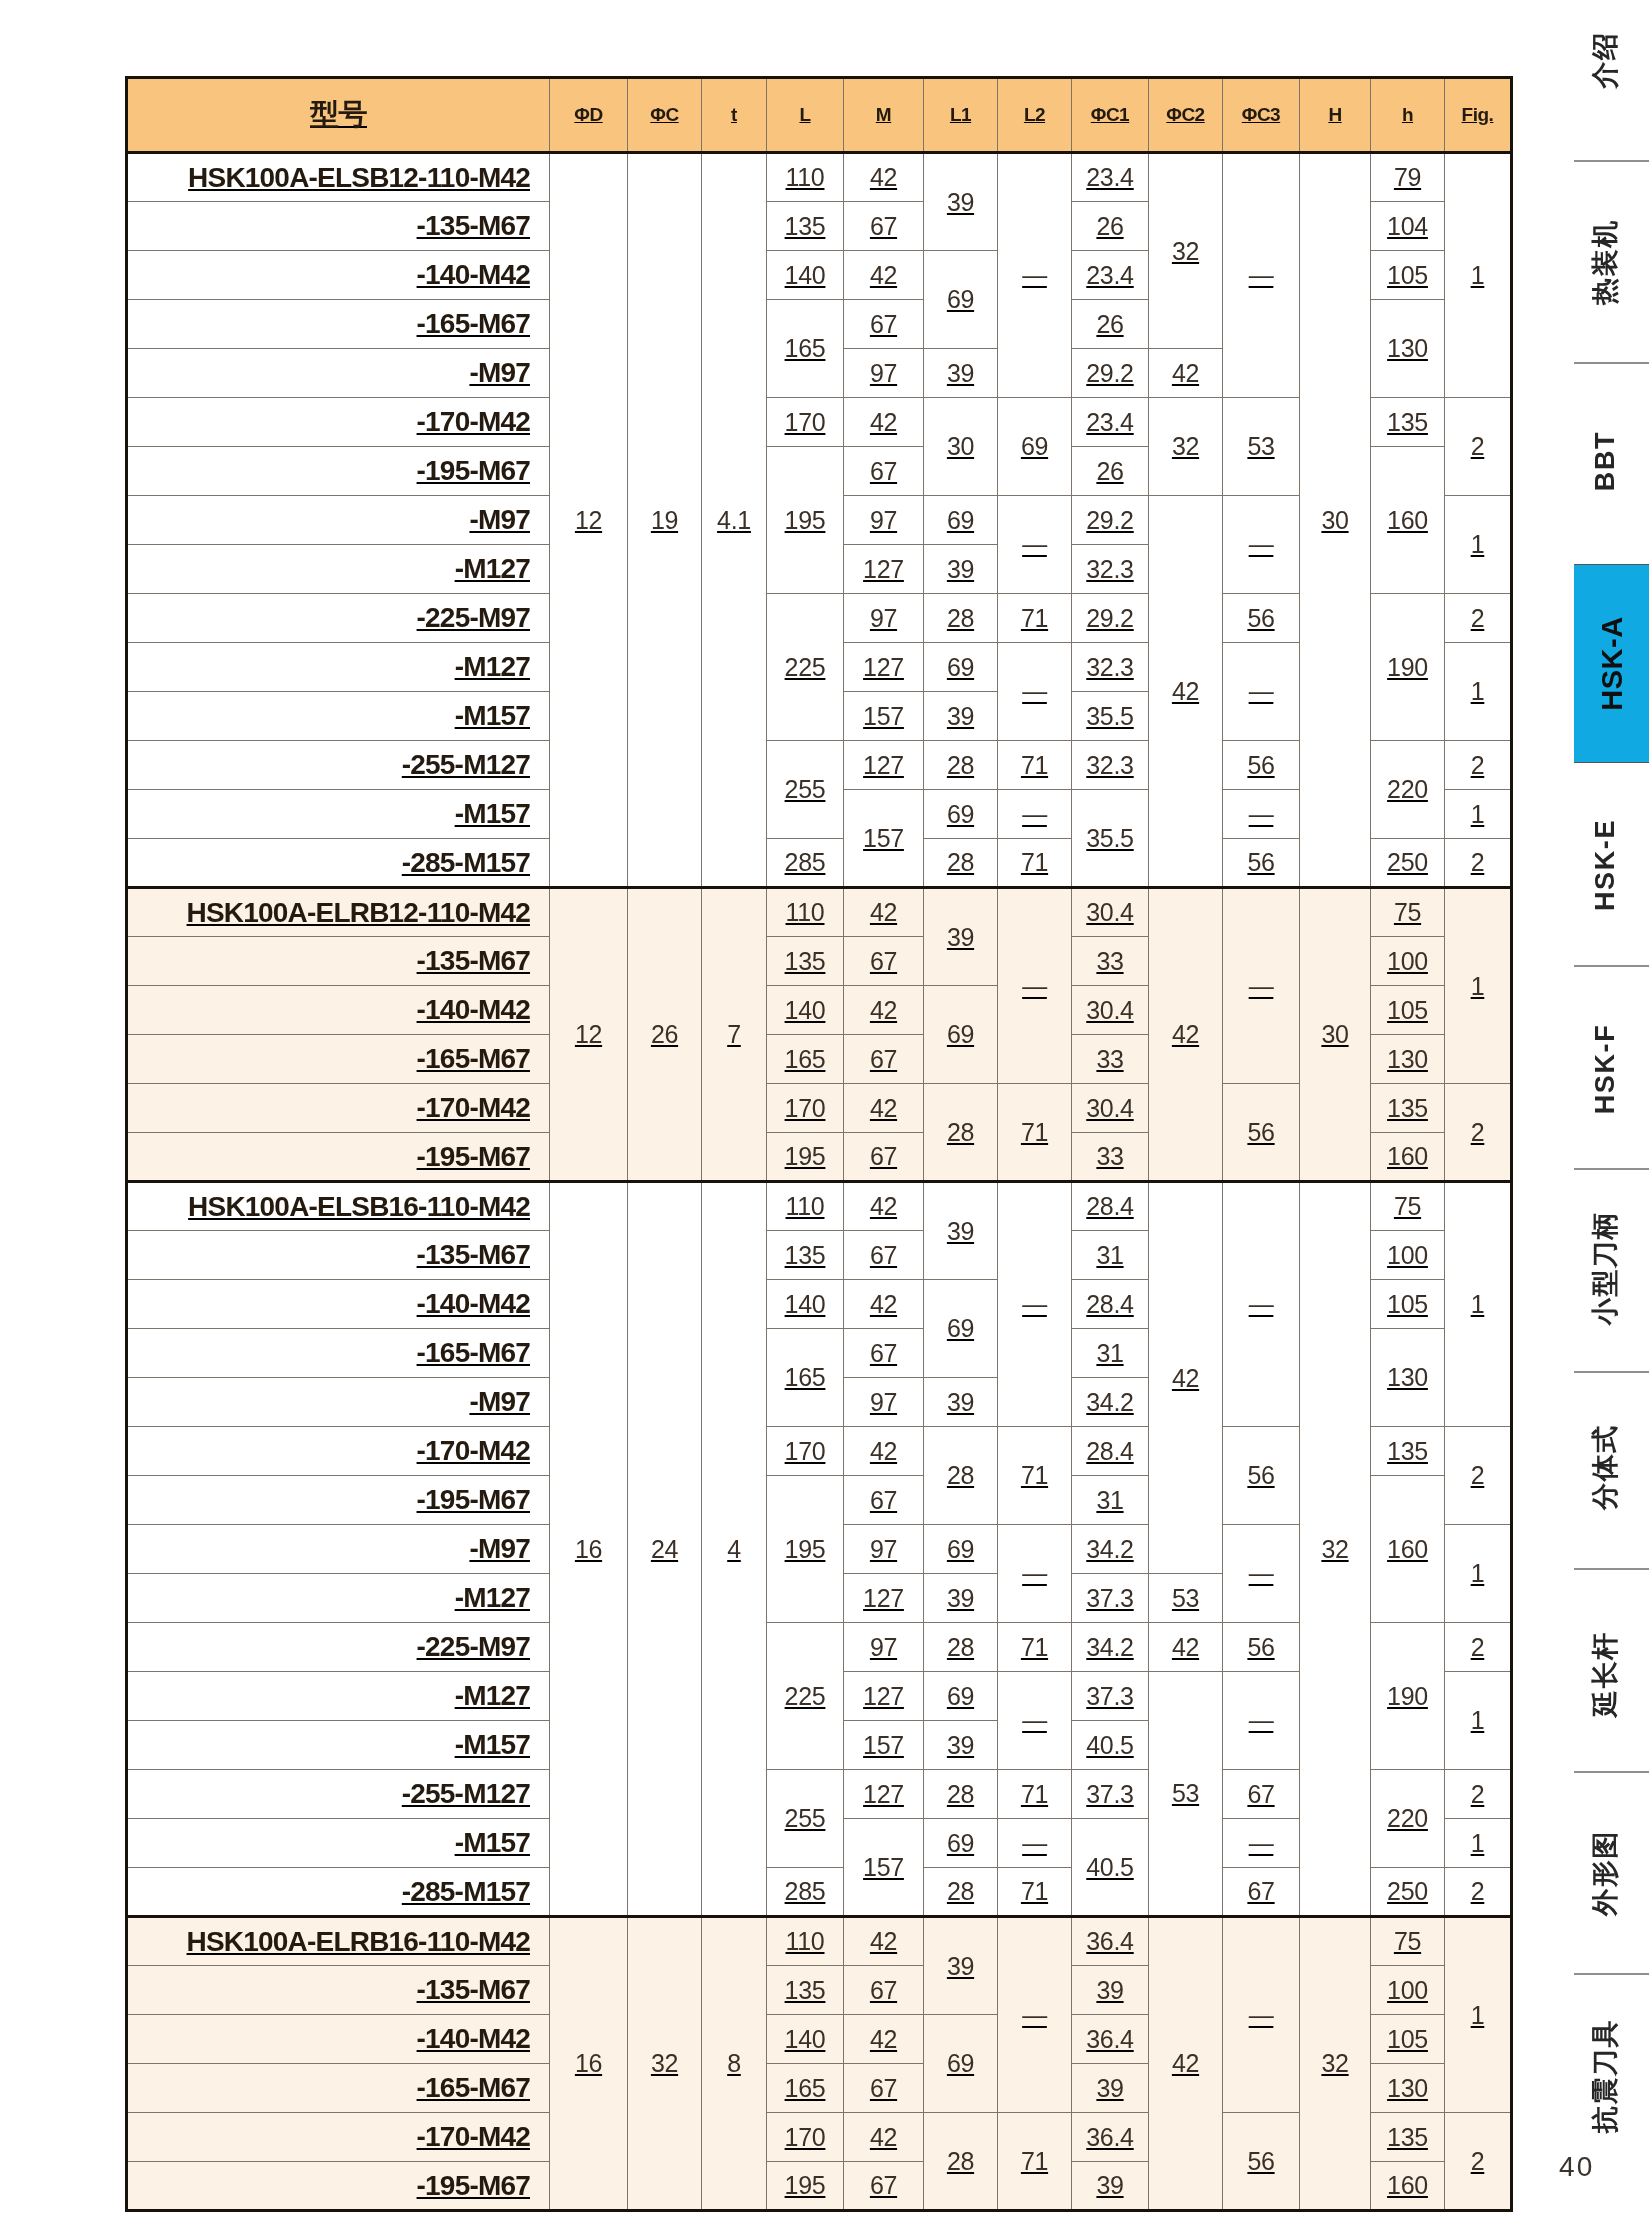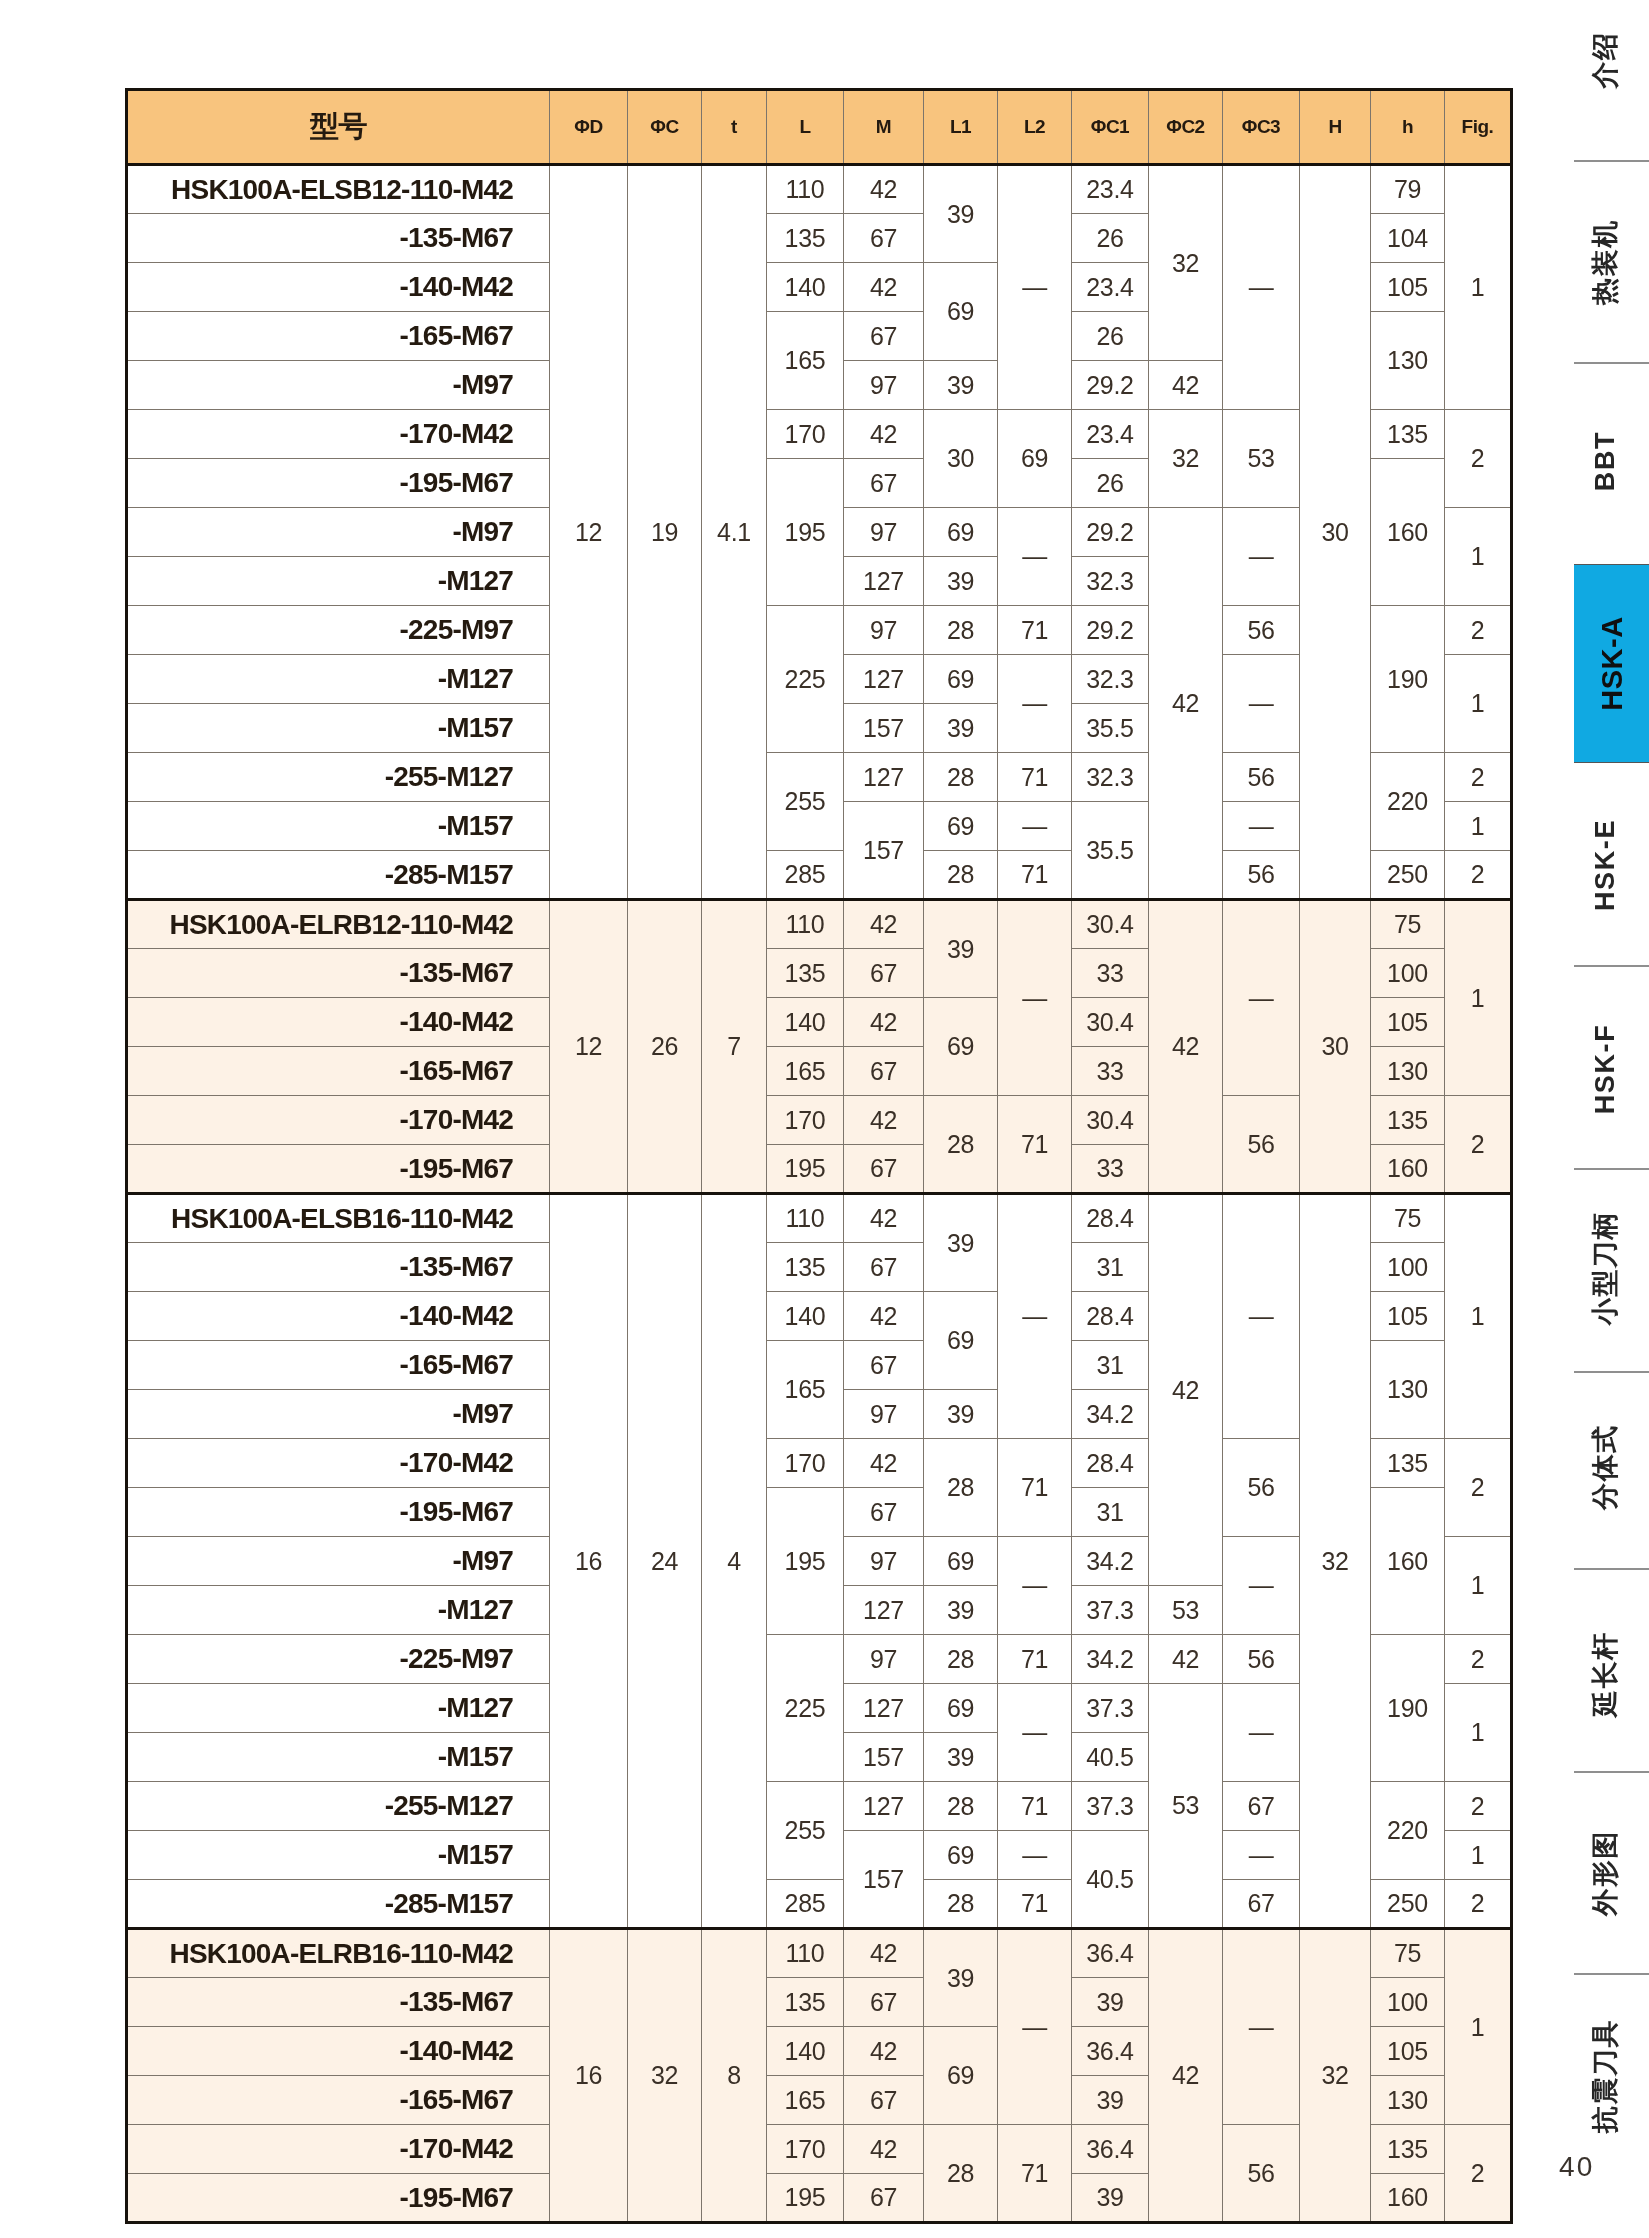--- a/index.html
+++ b/index.html
@@ -4,21 +4,21 @@
 <style>
   html,body{margin:0;padding:0;}
   body{
     width:1650px;height:2239px;position:relative;background:#ffffff;
     font-family:"Liberation Sans","DejaVu Sans",sans-serif;
     overflow:hidden;
   }
   .page{position:absolute;inset:0;}
 
   
-  .table-wrap{position:absolute;left:125px;top:88px;width:1094px;}
+  .table-wrap{position:absolute;left:125px;top:76px;width:1094px;text-decoration:underline;}
   table.spec{
     border-collapse:collapse;table-layout:fixed;width:1385px;
     border:3.6px solid #17120c;
   }
   table.spec th,table.spec td{
     border:1px solid #7d756b;
     padding:0;margin:0;vertical-align:middle;text-align:center;
     overflow:hidden;
   }
   table.spec thead tr{height:75px;}
@@ -27,21 +27,21 @@
     font-size:19px;font-weight:bold;letter-spacing:-0.5px;
     border-bottom:3.6px solid #17120c;
   }
   table.spec th.model-col{font-size:29px;}
   table.spec tbody tr{height:49px;}
   table.spec td{
     font-size:25px;color:#3a3027;letter-spacing:-0.3px;background:#ffffff;
   }
   table.spec td.model{
     font-weight:bold;font-size:28px;color:#241a10;
-    text-align:right;padding-right:36px;letter-spacing:-0.8px;
+    text-align:right;padding-right:19px;letter-spacing:-0.8px;
     white-space:nowrap;
   }
   table.spec tbody.shade td{background:#fdf2e6;}
   table.spec tbody.group > tr:first-child > td{border-top:3.6px solid #17120c;}
 
   
   .side-item{
     position:absolute;left:1605px;
     transform:translate(-50%,-50%) rotate(-90deg);
     white-space:nowrap;font-size:27px;font-weight:bold;color:#262626;

